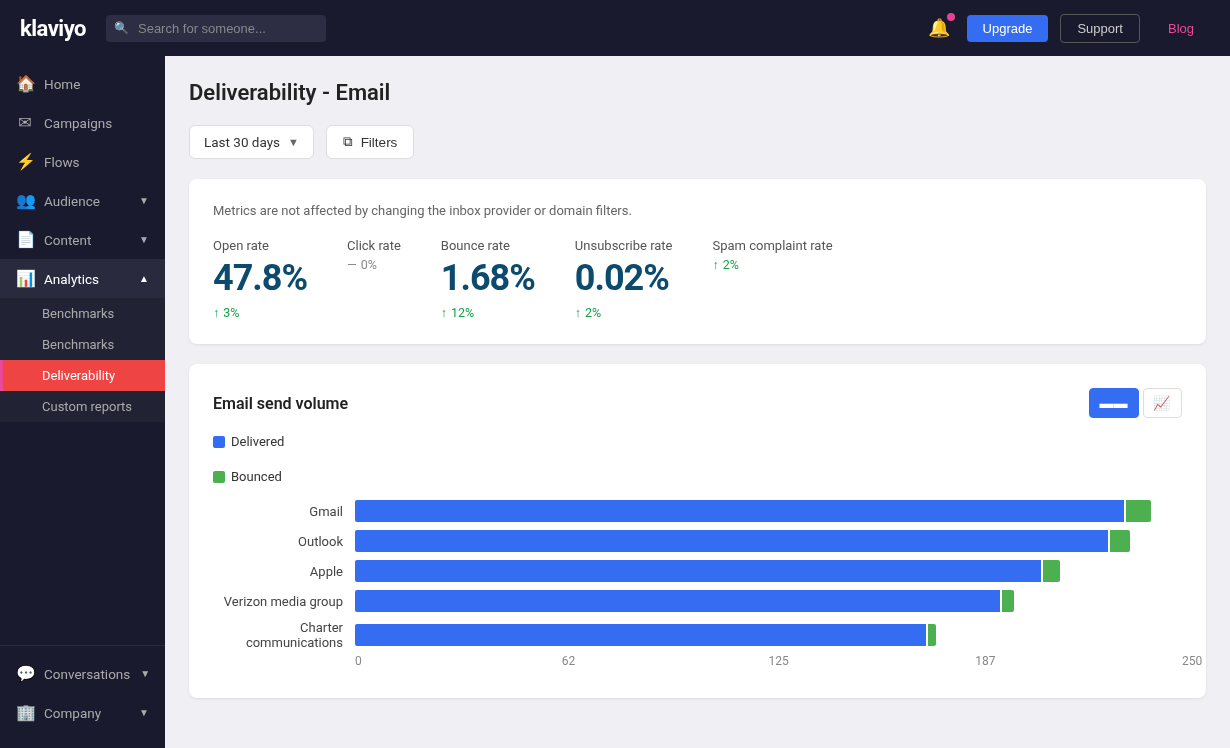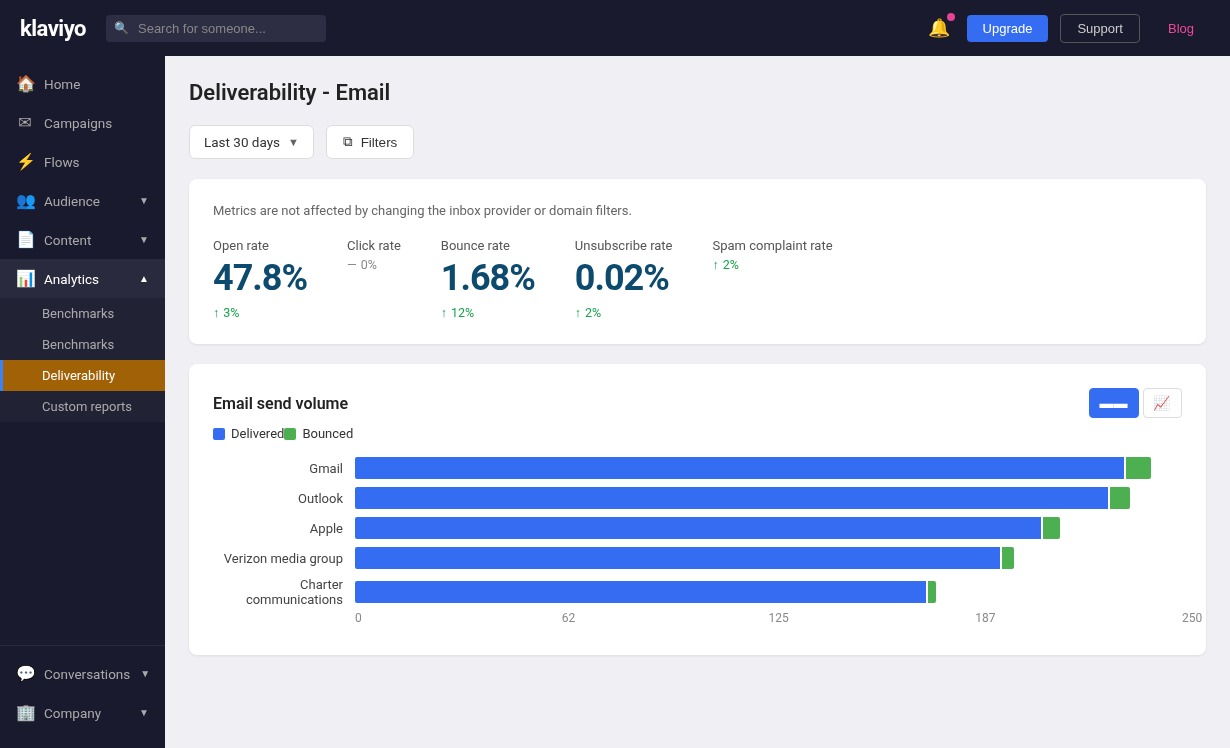--- a/index.html
+++ b/index.html
@@ -119,21 +119,21 @@
 
     
     .sidebar-subitem {
       display: flex;
       align-items: center;
       padding: 8px 16px 8px 42px;
       color: #aaa;
       cursor: pointer;
       font-size: 13px;
     }
-    .sidebar-subitem.active { color: #fff; background: #a16207; border-left: 3px solid #3b82f6; padding-left: 39px; }
+    .sidebar-subitem.active { color: #fff; background: #ef4444; border-left: 3px solid #ec4899; padding-left: 39px; }
 
     .sidebar-bottom { margin-top: auto; padding: 8px 0; border-top: 1px solid #2a2a3e; }
 
     
     .content-area {
       flex: 1;
       overflow-y: auto;
       padding: 24px;
       background: #f0f0f4;
     }
@@ -206,21 +206,21 @@
     .change-up { color: #16a34a; }
     .change-neutral { color: #888; }
     .change-up .arrow { color: #16a34a; }
     .change-neutral .arrow { color: #888; }
 
     
     .volume-card-header {
       display: flex;
       align-items: center;
       justify-content: space-between;
-      margin-bottom: 8px;
+      margin-bottom: 16px;
       gap: 7px;
     }
     .volume-title { font-size: 16px; font-weight: 600; color: #222; }
     .chart-toggle {
       display: flex;
       gap: 4px;
     }
     .chart-btn {
       padding: 6px 10px;
       border: 1px solid #ddd;
@@ -228,21 +228,23 @@
       border-radius: 4px;
       cursor: pointer;
       color: #555;
       font-size: 14px;
     }
     .chart-btn.active { background: #346df1; color: white; border-color: #346df1; }
 
     
     .chart-legend {
       display: flex;
+      gap: 20px;
       margin-bottom: 16px;
+      flex-direction: column;
     }
     .legend-item { display: flex; align-items: center; gap: 6px; font-size: 13px; color: #333; }
     .legend-dot { width: 12px; height: 12px; border-radius: 2px; }
     .legend-delivered { background: #346df1; }
     .legend-bounced { background: #4caf50; }
 
     
     .bar-chart {
       display: flex;
       flex-direction: column;

